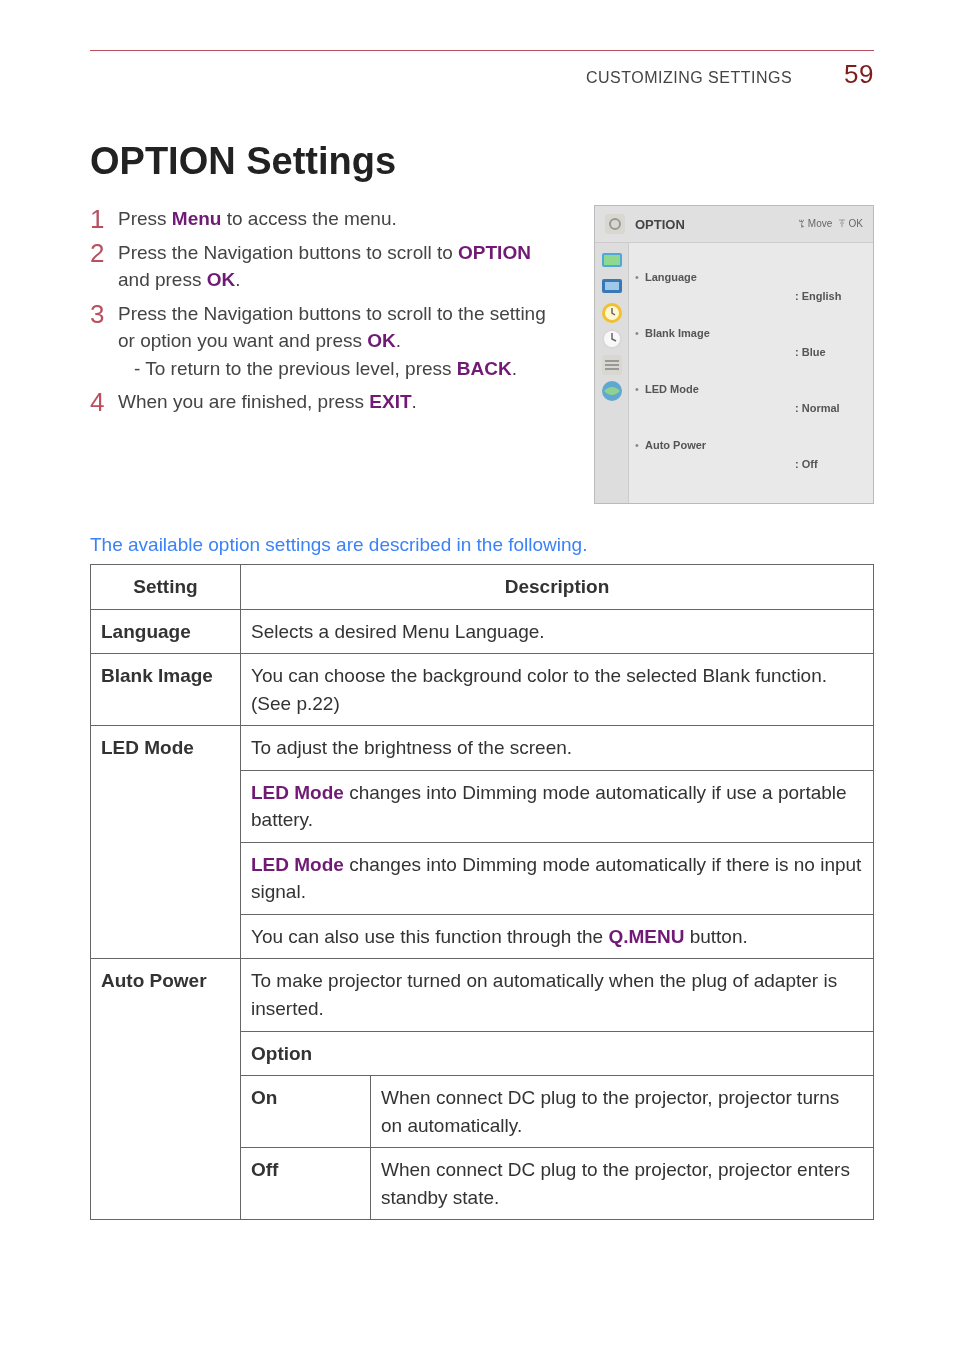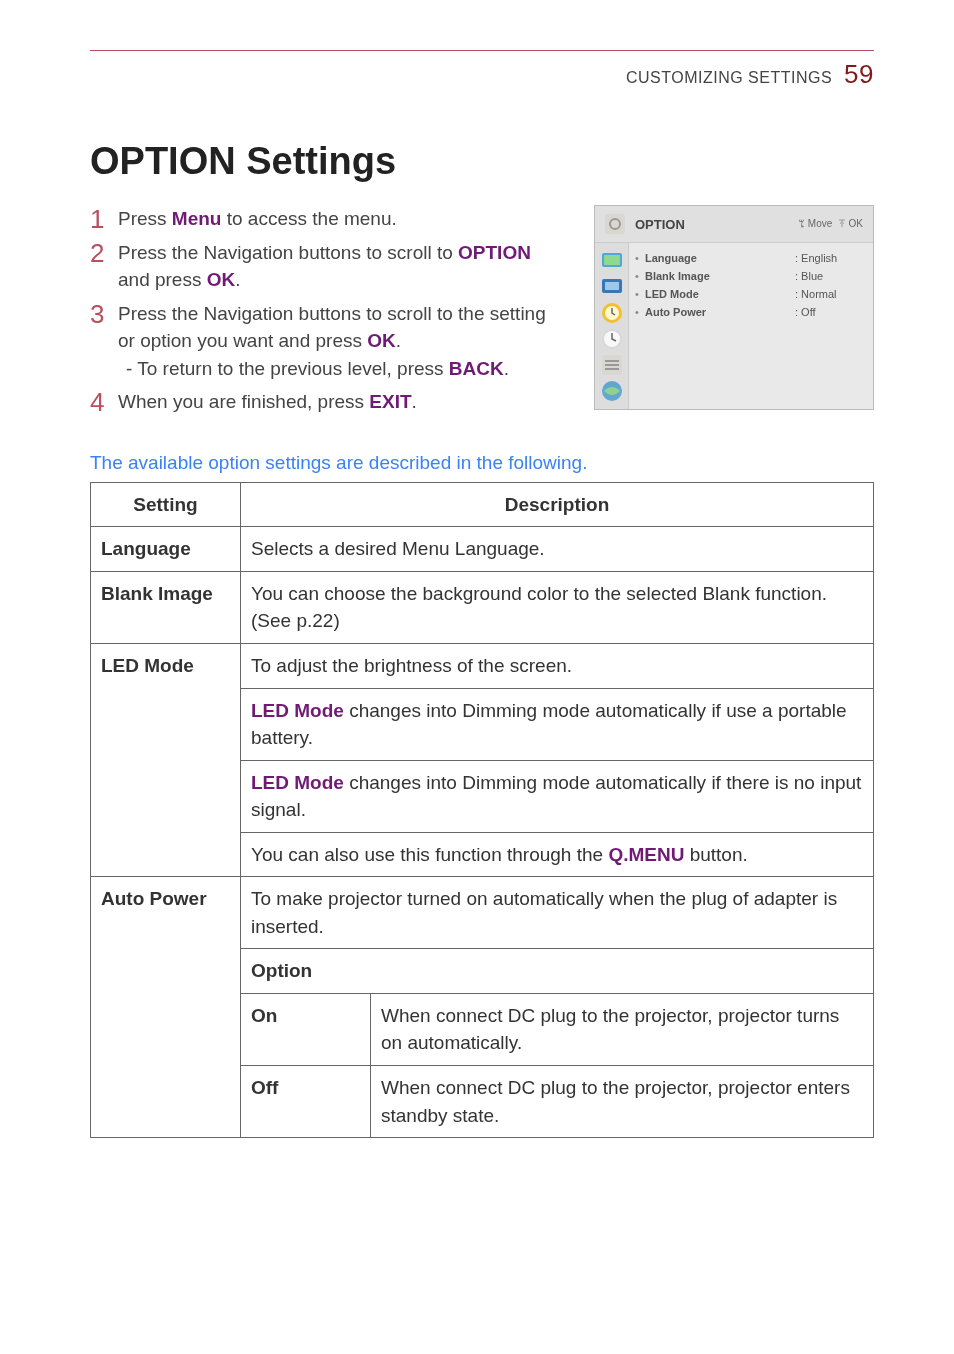--- a/index.html
+++ b/index.html
@@ -20,20 +20,21 @@
       margin-bottom: 8px;
     }
     .header-row {
       display: flex;
       justify-content: flex-end;
       align-items: baseline;
       margin-bottom: 50px;
       color: #444;
       font-size: 16px;
       letter-spacing: 0.5px;
+      gap: 40px;
     }
     .page-number {
       font-size: 26px;
       margin-left: 12px;
       color: #7f1d1d;
     }
     h1 {
       font-size: 38px;
       font-weight: bold;
       color: #222;
@@ -62,21 +63,21 @@
       top: -4px;
       font-size: 26px;
       color: #b85060;
       font-weight: normal;
     }
     .bold {
       font-weight: bold;
       color: #701a75;
     }
     .sub {
-      margin-left: 8px;
+      margin-left: 16px;
     }
     .osd-panel {
       width: 280px;
       border: 1px solid #bbb;
       background: #e9e9e9;
       font-size: 11px;
       color: #555;
     }
     .osd-header {
       display: flex;
@@ -136,21 +137,22 @@
     .osd-bullet {
       width: 10px;
       color: #888;
     }
     .osd-label {
       flex: 1;
       font-weight: bold;
     }
     .osd-value {
       width: 70px;
-      font-weight: normal;
+      font-weight: bold;
+      margin-top: 38px;
     }
     .desc-intro {
       font-size: 19px;
       color: #3b82f6;
       margin-bottom: 8px;
     }
     table {
       width: 100%;
       border-collapse: collapse;
       font-size: 19px;

